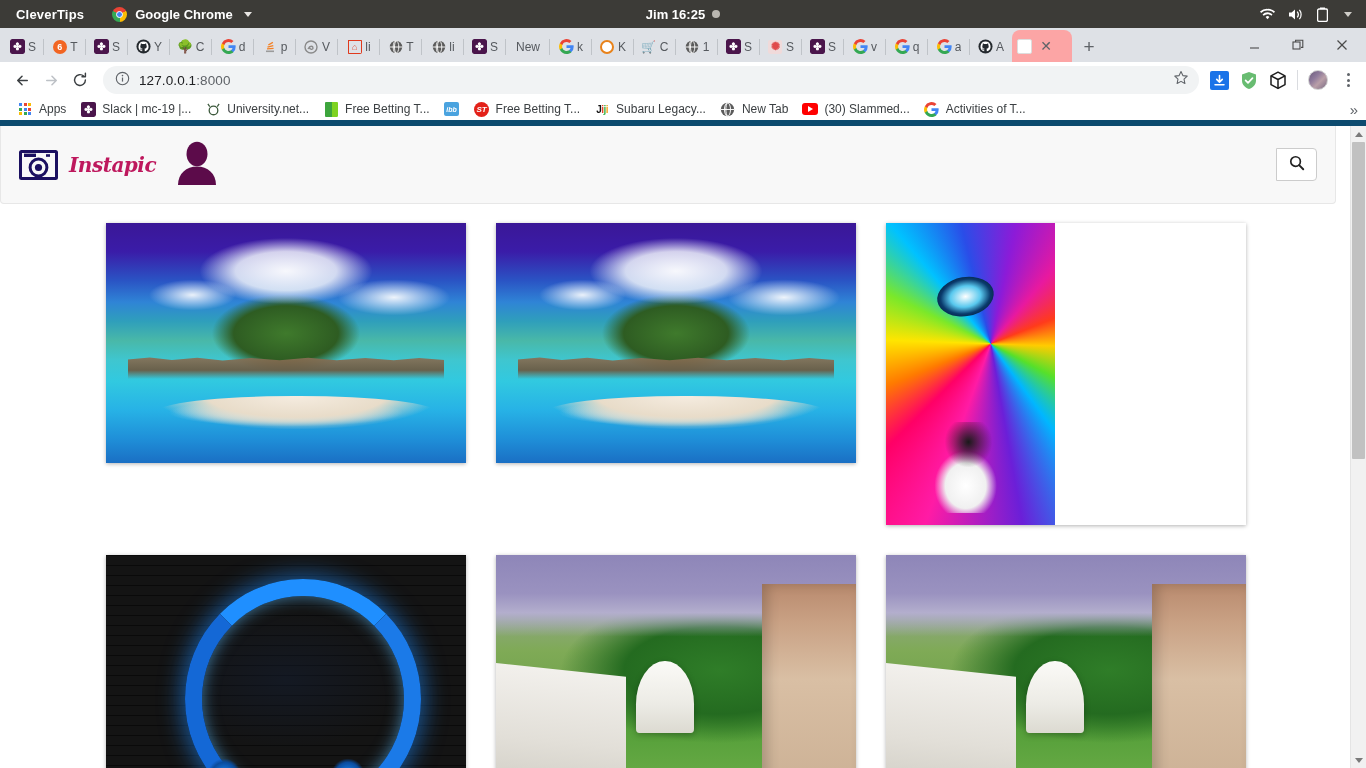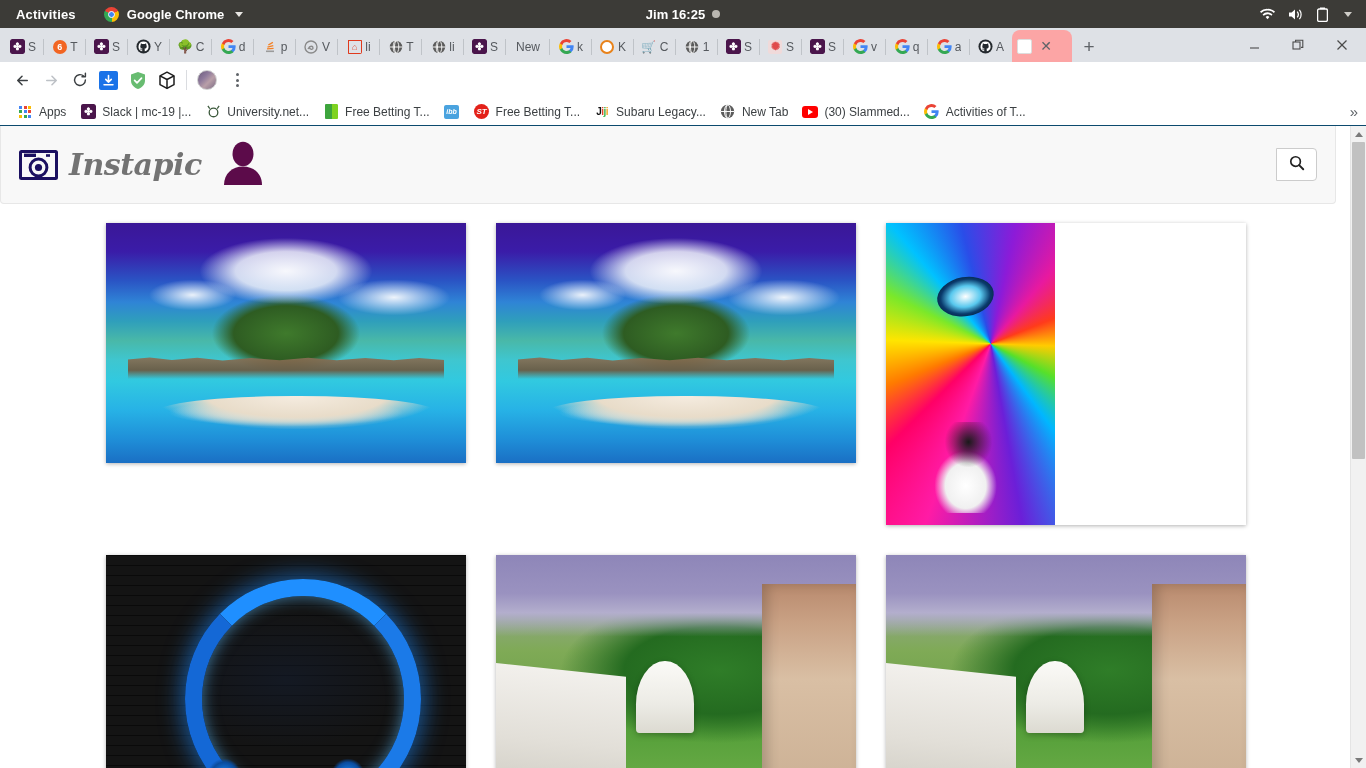--- a/index.html
+++ b/index.html
@@ -107,21 +107,21 @@
     width:20px;height:20px;border-radius:50%;
     background:linear-gradient(135deg,#6b5b7a 0%,#8e7a9b 35%,#b99fa8 60%,#7a6a84 100%);
     border:1px solid #cfcfcf;
   }
   .kebab{ display:flex;flex-direction:column;gap:2.5px;align-items:center; width:20px;}
   .kebab span{ width:3px;height:3px;border-radius:50%;background:#5f6368;}
 
   
   .bkmk{
     height:28px; background:#fff; display:flex; align-items:center;
-    padding:0 10px; gap:0; border-bottom:1px solid #0c4a6e; font-size:12px; color:#3c4043;
+    padding:0 10px; gap:0; border-bottom:6px solid #0c4a6e; font-size:12px; color:#3c4043;
     position:relative; overflow:hidden;
   }
   .bk{ display:flex;align-items:center;gap:6px;padding:3px 7px;white-space:nowrap; }
   .bk-label{ font-size:12px; color:#3c4043; }
   .bk-ico{ width:16px;height:16px;flex:0 0 16px;display:flex;align-items:center;justify-content:center;
     font-size:9px;color:#fff;font-weight:bold;border-radius:2px;overflow:hidden;}
   .apps-grid{ display:grid;grid-template-columns:repeat(3,3px);grid-template-rows:repeat(3,3px);
     gap:1.5px; width:12px;}
   .apps-grid i{ width:3px;height:3px;display:block;}
   .bk-overflow{ position:absolute; right:8px; font-size:15px; color:#5f6368; }
@@ -132,21 +132,21 @@
 
   .site-header{
     height:78px; background:#f8f8f8; border:1px solid #e7e7e7; border-top:none;
     margin:0 14px 0 0; display:flex; align-items:center; padding:0 18px;
     border-radius:0 0 4px 4px;
   }
   .brand{ display:flex; align-items:center; gap:9px; }
   .cam-ico{ width:41px;height:33px;position:relative; }
   .logo-txt{
     font-family:"DejaVu Serif", serif;
-    font-style:italic; font-weight:bold; font-size:30px; color:#737373;
+    font-style:italic; font-weight:bold; font-size:20px; color:#be185d;
     letter-spacing:-.5px; line-height:1;
   }
   .user-ico{ margin-left:20px; }
 
   .searchwrap{ margin-left:auto; display:flex; align-items:stretch; height:33px; }
   .search-input{
     width:202px; height:33px; border:1px solid #ccc; border-right:none;
     border-radius:4px 0 0 4px; padding:0 11px; font-size:14px; color:#555;
     font-family:"Liberation Sans", sans-serif; background:#fff; outline:none;
   }
@@ -280,21 +280,21 @@
   .sb-track{ flex:1; width:100%; position:relative;}
   .sb-thumb{
     position:absolute; top:0; left:1px; width:13px; height:317px;
     background:#c1c1c1; border-radius:1px;
   }
 </style>
 </head>
 <body>
 
 <div class="gnome-bar">
-  <div class="gnome-activities">Activities</div>
+  <div class="gnome-activities">CleverTips</div>
   <div class="gnome-app">
     <span class="chrome-dot"></span>
     <span>Google Chrome</span>
     <span class="caret-down"></span>
   </div>
   <div class="gnome-clock">
     <span>Jim 16:25</span>
     <span class="rec-dot"></span>
   </div>
   <div class="gnome-tray">
@@ -583,20 +583,35 @@
           <path d="M5 10h10m0 0l-4.5-4.5M15 10l-4.5 4.5" stroke="#bdc1c6" stroke-width="1.6" fill="none" stroke-linecap="round" stroke-linejoin="round"></path>
         </svg>
     </div>
     <div class="nav-btn">
       <svg width="18" height="18" viewBox="0 0 20 20">
           <path d="M16 10a6 6 0 1 1-1.9-4.35" stroke="#3c4043" stroke-width="1.6" fill="none" stroke-linecap="round"></path>
           <path d="M16 2.6V6.4h-3.8" stroke="#3c4043" stroke-width="1.6" fill="none" stroke-linecap="round" stroke-linejoin="round"></path>
         </svg>
     </div>
 
+    <div class="omnibox">
+      <span>
+        <svg width="15" height="15" viewBox="0 0 16 16">
+            <circle cx="8" cy="8" r="6.6" fill="none" stroke="#5f6368" stroke-width="1.2"></circle>
+            <line x1="8" y1="7" x2="8" y2="11.3" stroke="#5f6368" stroke-width="1.3"></line>
+            <circle cx="8" cy="4.9" r=".85" fill="#5f6368"></circle>
+          </svg>
+      </span>
+      <span class="omni-url"><span>127.0.0.1</span><span class="port">:8000</span></span>
+      <span class="star">
+        <svg width="16" height="16" viewBox="0 0 18 18">
+            <path d="M9 1.8l2.1 4.5 4.9.6-3.6 3.4 1 4.9L9 12.8l-4.4 2.4 1-4.9L2 6.9l4.9-.6z" fill="none" stroke="#5f6368" stroke-width="1.2" stroke-linejoin="round"></path>
+          </svg>
+      </span>
+    </div>
 
     <div class="ext-row">
       <span class="ext-ico dl-ico">
         <svg width="13" height="13" viewBox="0 0 14 14">
             <path d="M7 1.6v7.2m0 0l-3-3m3 3l3-3" stroke="#fff" stroke-width="1.7" fill="none" stroke-linecap="round" stroke-linejoin="round"></path>
             <line x1="2.2" y1="11.6" x2="11.8" y2="11.6" stroke="#fff" stroke-width="1.7" stroke-linecap="round"></line>
           </svg>
       </span>
       <span class="ext-ico">
         <svg width="18" height="19" viewBox="0 0 18 19">

